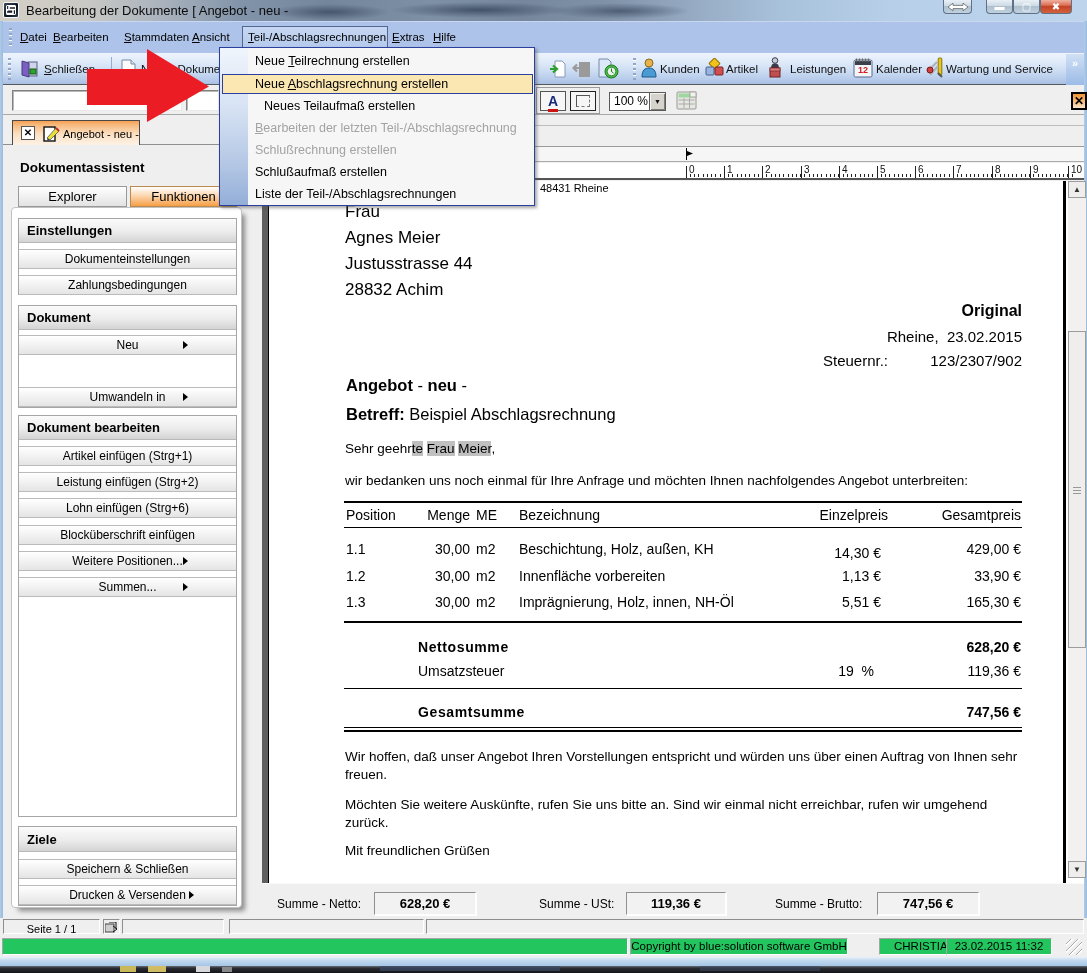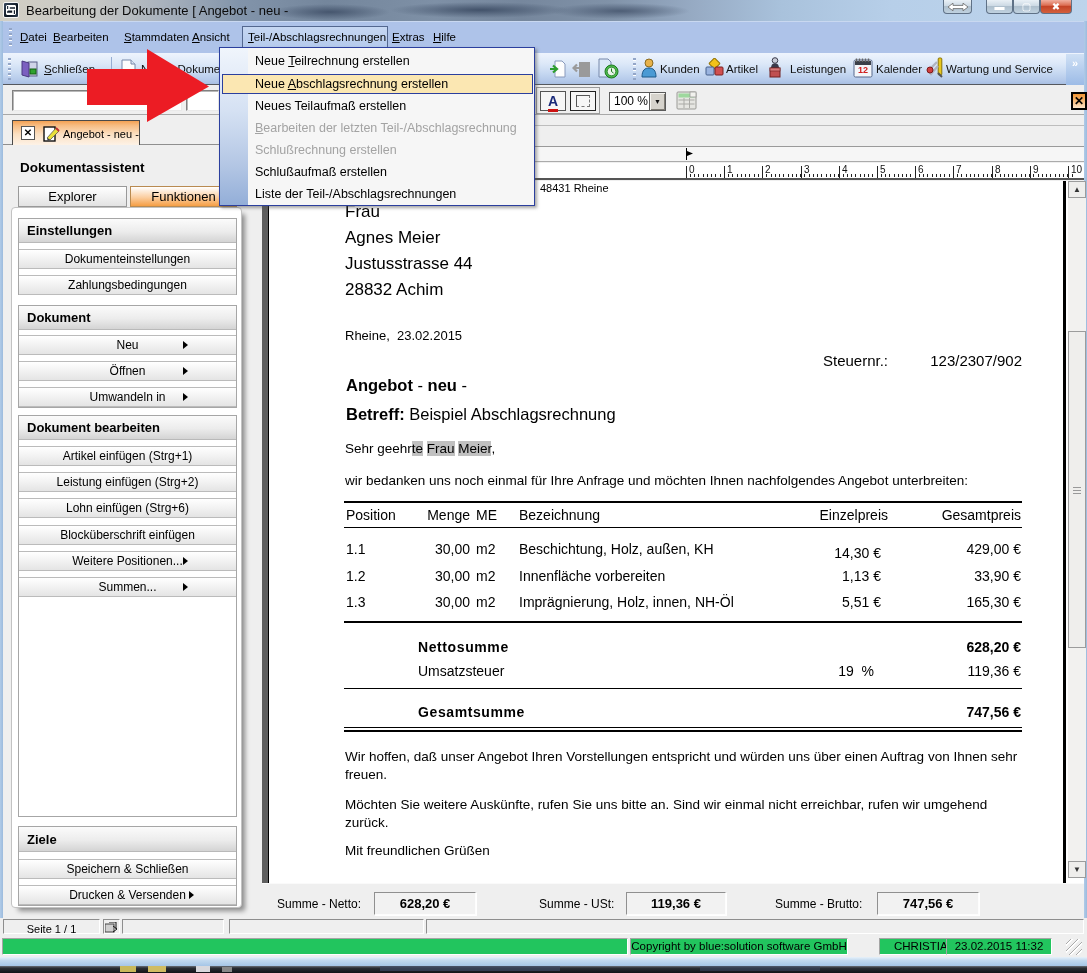--- a/index.html
+++ b/index.html
@@ -238,21 +238,20 @@
 <div class="abs sbtab" style="left:130px;width:107px;border-color:#b98a50;background:linear-gradient(180deg,#ffffff 0%,#fbceA0 55%,#f59e44 100%);">Funktionen</div>
 
 <div class="abs section" style="top:218px;height:77px;">
   <div class="shead">Einstellungen</div>
   <div class="sbtn" style="top:30px;">Dokumenteinstellungen</div>
   <div class="sbtn" style="top:56px;">Zahlungsbedingungen</div>
 </div>
 <div class="abs section" style="top:305px;height:103px;">
   <div class="shead">Dokument</div>
   <div class="sbtn" style="top:29px;">Neu<i class="arrow-r" style="left:164px;top:5px;"></i></div>
-  <div class="sbtn" style="top:55px;">Öffnen<i class="arrow-r" style="left:164px;top:5px;"></i></div>
   <div class="sbtn" style="top:81px;">Umwandeln in<i class="arrow-r" style="left:164px;top:5px;"></i></div>
 </div>
 <div class="abs section" style="top:415px;height:402px;">
   <div class="shead">Dokument bearbeiten</div>
   <div class="sbtn" style="top:30px;">Artikel einfügen (Strg+1)</div>
   <div class="sbtn" style="top:56px;">Leistung einfügen (Strg+2)</div>
   <div class="sbtn" style="top:82px;">Lohn einfügen (Strg+6)</div>
   <div class="sbtn" style="top:109px;">Blocküberschrift einfügen</div>
   <div class="sbtn" style="top:135px;">Weitere Positionen...<i class="arrow-r" style="left:164px;top:5px;"></i></div>
   <div class="sbtn" style="top:161px;">Summen...<i class="arrow-r" style="left:164px;top:5px;"></i></div>
@@ -260,21 +259,22 @@
 <div class="abs section" style="top:826px;height:80px;">
   <div class="shead" style="height:25px;line-height:25px;">Ziele</div>
   <div class="sbtn" style="top:32px;">Speichern &amp; Schließen</div>
   <div class="sbtn" style="top:58px;">Drucken &amp; Versenden<i class="arrow-r" style="left:170px;top:5px;"></i></div>
 </div>
 
 <div class="abs" id="docarea">
   <div style="position:absolute;left:0;top:0;width:7px;height:702px;background:#5f5f5f;border-right:1px solid #000;"></div>
   <div class="dt" style="left:278px;top:1px;font-size:11px;">48431 Rheine</div>
   <div class="dt" style="left:83px;top:18px;font-size:17px;line-height:26px;">Frau<br>Agnes Meier<br>Justusstrasse 44<br>28832 Achim</div>
-  <div class="dt" style="left:83px;top:147px;width:677px;font-size:13px;">Rheine,&nbsp; 23.02.2015</div>
+  <div class="dt" style="left:83px;top:121px;width:677px;text-align:right;font-size:16px;font-weight:bold;">Original</div>
+  <div class="dt" style="left:83px;top:147px;width:677px;text-align:right;font-size:15px;">Rheine,&nbsp; 23.02.2015</div>
   <div class="dt" style="left:561px;top:171px;font-size:15px;">Steuernr.:</div>
   <div class="dt" style="left:83px;top:171px;width:677px;text-align:right;font-size:15px;">123/2307/902</div>
   <div class="dt" style="left:84px;top:195px;font-size:16.5px;"><b>Angebot</b> - <b>neu</b> -</div>
   <div class="dt" style="left:84px;top:224px;font-size:16.5px;"><b>Betreff:</b> Beispiel Abschlagsrechnung</div>
   <div class="dt" style="left:83px;top:260px;font-size:13.5px;">Sehr geehr<span class="hl">te</span> <span class="hl">Frau</span> <span class="hl">Meier</span>,</div>
   <div class="dt" style="left:83px;top:292px;font-size:13.5px;">wir bedanken uns noch einmal für Ihre Anfrage und möchten Ihnen nachfolgendes Angebot unterbreiten:</div>
   <div class="tline" style="top:320px;height:2px;"></div>
   <div class="dt" style="left:84px;top:326px;font-size:14px;">Position</div>
   <div class="dt" style="left:120px;top:326px;width:88px;text-align:right;font-size:14px;">Menge</div>
   <div class="dt" style="left:214px;top:326px;font-size:14px;">ME</div>
@@ -362,21 +362,21 @@
 <div class="abs" style="left:196px;top:966px;width:14px;height:6px;background:#d8d8dc;"></div>
 <div class="abs" style="left:222px;top:967px;width:10px;height:5px;background:#888;"></div>
 <div class="abs" style="left:380px;top:966px;width:180px;height:5px;background:#3c4864;opacity:0.7;"></div>
 <div class="abs" style="left:700px;top:966px;width:120px;height:5px;background:#3c4864;opacity:0.55;"></div>
 
 <div class="abs" id="dropmenu">
   <div id="dropstrip"></div>
   <div id="dhl"></div>
   <div class="ditem" style="top:3px;">Neue <u>T</u>eilrechnung erstellen</div>
   <div class="ditem" style="top:26px;">Neue <u>A</u>bschlagsrechnung erstellen</div>
-  <div class="ditem" style="top:48px;">Neues Teilaufmaß erstellen</div>
+  <div class="ditem" style="top:48px;margin-left:9px;">Neues Teilaufmaß erstellen</div>
   <div class="ditem dgray" style="top:70px;"><u>B</u>earbeiten der letzten Teil-/Abschlagsrechnung</div>
   <div class="ditem dgray" style="top:92px;">Schlußrechnung erstellen</div>
   <div class="ditem" style="top:114px;">Schlußaufmaß erstellen</div>
   <div class="ditem" style="top:136px;">Liste der Teil-/Abschlagsrechnungen</div>
 </div>
 
 <svg class="abs" style="left:85px;top:47px;" width="128" height="78" viewBox="0 0 128 78">
   <polygon points="2,22 62,22 62,2 124,39.5 62,75 62,58 2,58" fill="#ec1c24"></polygon>
 </svg>
 

